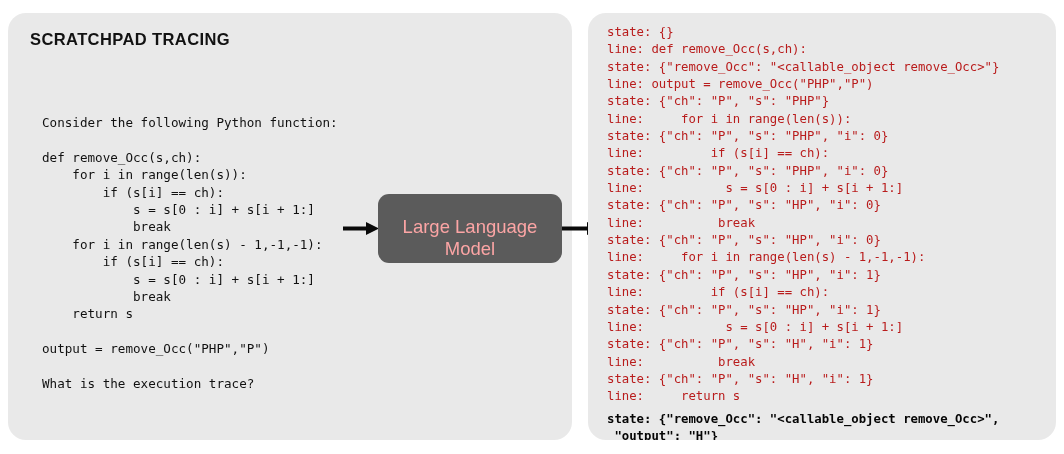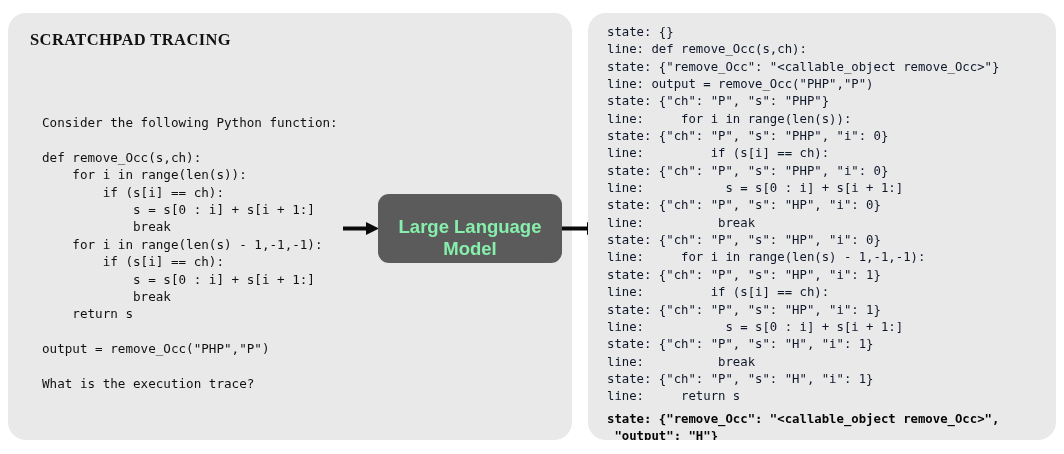--- a/index.html
+++ b/index.html
@@ -23,21 +23,21 @@
     top: 13px;
     width: 564px;
     height: 427px;
     background: #e9e9e9;
     border-radius: 18px;
   }
   .panel-title {
     position: absolute;
     left: 22px;
     top: 17px;
-    font-family: Liberation Serif, serif;
+    font-family: Liberation Sans, sans-serif;
     font-weight: bold;
     font-size: 16.5px;
     letter-spacing: 0.4px;
     color: #121212;
     white-space: pre;
   }
   .prompt-body {
     position: absolute;
     left: 21px;
     top: 88px;
@@ -58,24 +58,24 @@
     height: 69px;
     background: #5b5b5b;
     border-radius: 11px;
     display: flex;
     align-items: center;
     justify-content: center;
     text-align: center;
   }
   .llm-label {
     font-family: "Liberation Sans", sans-serif;
-    font-weight: bold;
+    font-weight: normal;
     font-size: 18.5px;
     line-height: 22px;
-    color: #86efac;
+    color: #fca5a5;
     white-space: pre-line;
     margin-top: 18px;
   }
   .arrow {
     position: absolute;
     top: 222px;
     height: 13px;
   }
   .arrow svg { display: block; }
   .arrow-in  { left: 343px; width: 36px; }
@@ -92,21 +92,21 @@
     border-radius: 18px;
     overflow: hidden;
   }
   .trace-body {
     position: absolute;
     left: 19px;
     top: 11px;
     font-family: "DejaVu Sans Mono", monospace;
     font-size: 12.3px;
     line-height: 17.35px;
-    color: #0f172a;
+    color: #b91c1c;
     white-space: pre;
     margin: 0;
   }
   .trace-final {
     position: absolute;
     left: 19px;
     top: 398px;
     font-family: "DejaVu Sans Mono", monospace;
     font-weight: bold;
     font-size: 12.3px;

